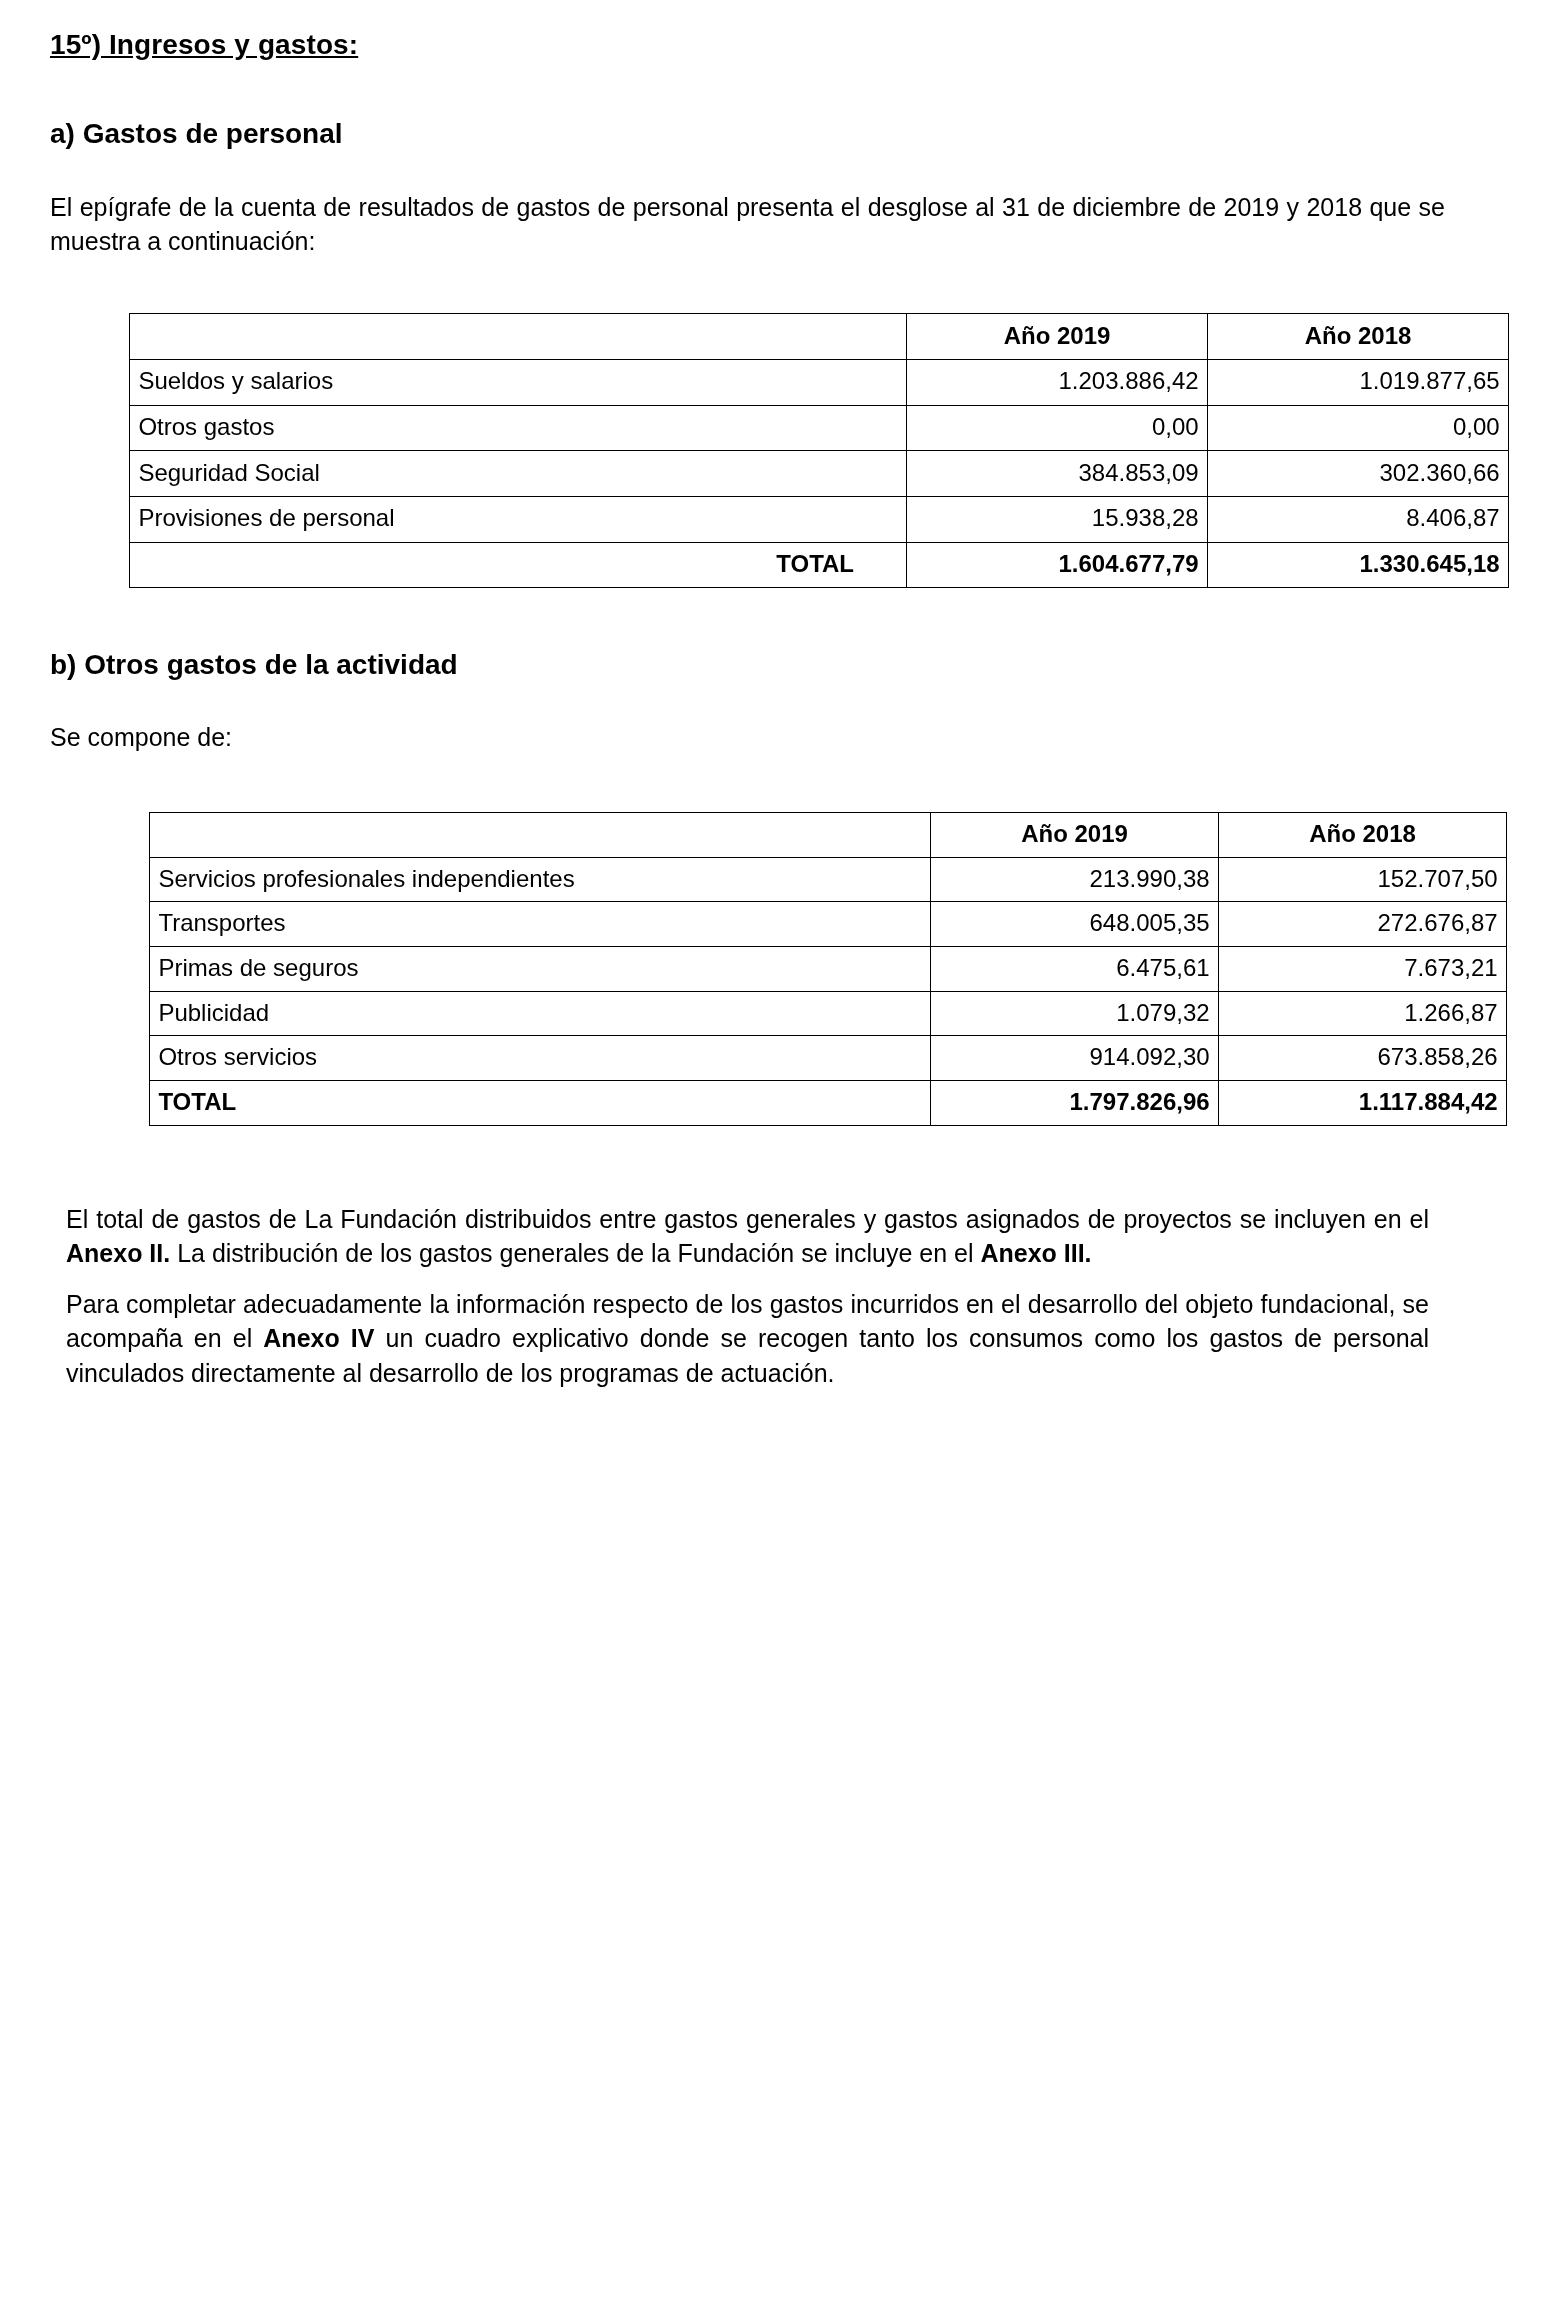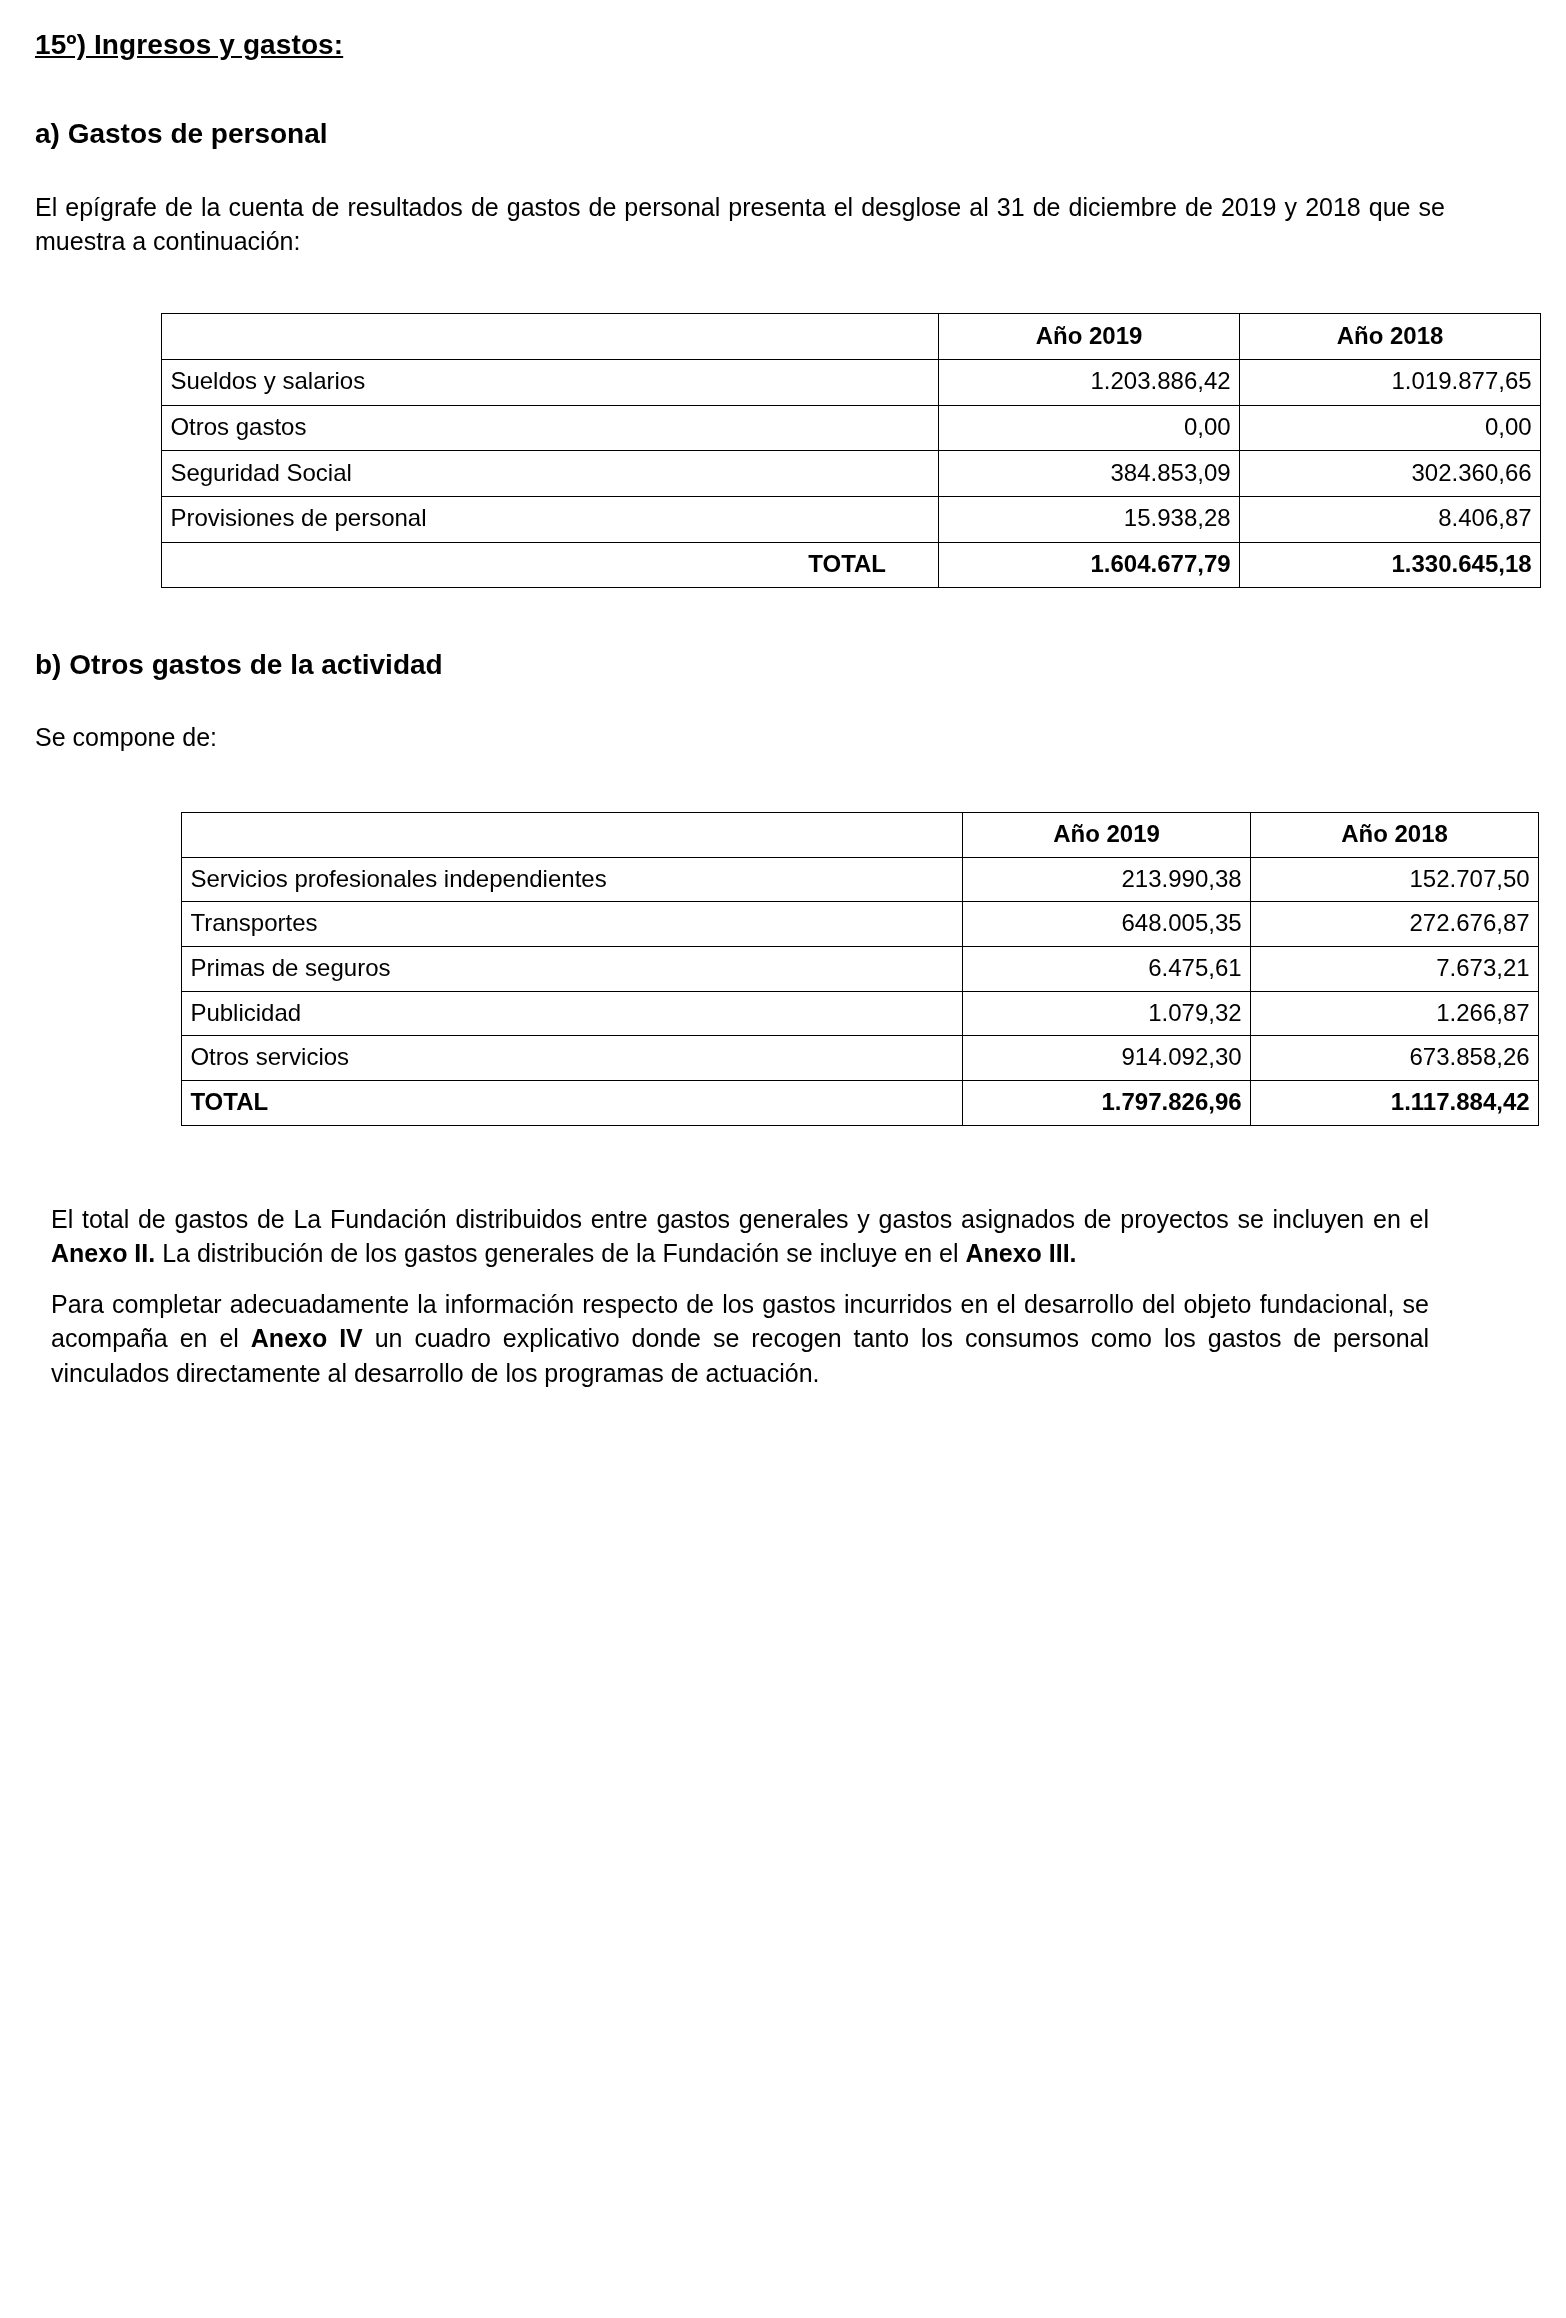--- a/index.html
+++ b/index.html
@@ -12,21 +12,21 @@
     min-height: 2319px;
     font-family: "Liberation Sans", sans-serif;
     color: #000000;
     -webkit-font-smoothing: antialiased;
   }
   .page {
     position: relative;
     width: 1485px;
     min-height: 2319px;
     box-sizing: border-box;
-    padding: 28px 40px 0 35px;
+    padding: 28px 40px 0 50px;
   }
   h1.section-title {
     font-size: 28px;
     font-weight: bold;
     text-decoration: underline;
     margin: 0 0 0 0;
     letter-spacing: 0.1px;
     line-height: 1.2;
   }
   .sub-head {
@@ -47,21 +47,20 @@
   .spacer-4 { height: 60px; }
   .spacer-5 { height: 38px; }
   .spacer-6 { height: 58px; }
   .spacer-7 { height: 60px; }
 
   
   table.fin {
     border-collapse: collapse;
     font-size: 24px;
     table-layout: fixed;
-    margin-left: 47px;
   }
   table.fin td, table.fin th {
     border: 1.7px solid #000000;
     padding: 2.5px 8.4px 4.2px 8.4px;
     font-weight: normal;
     vertical-align: middle;
     white-space: nowrap;
   }
   table.fin .lbl {
     text-align: left;

